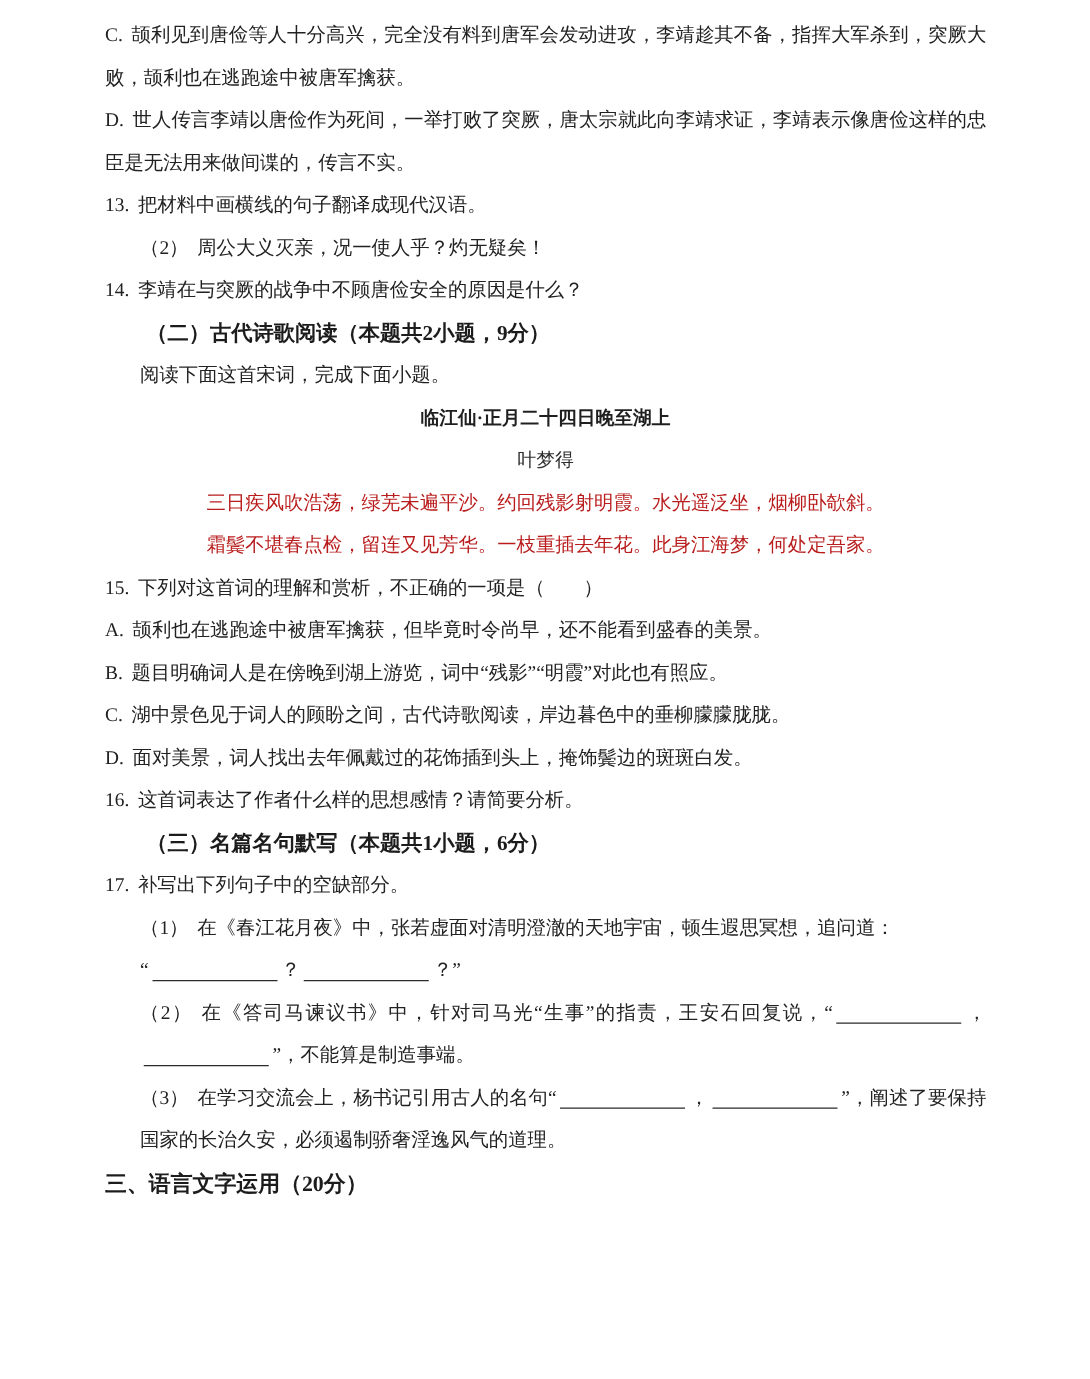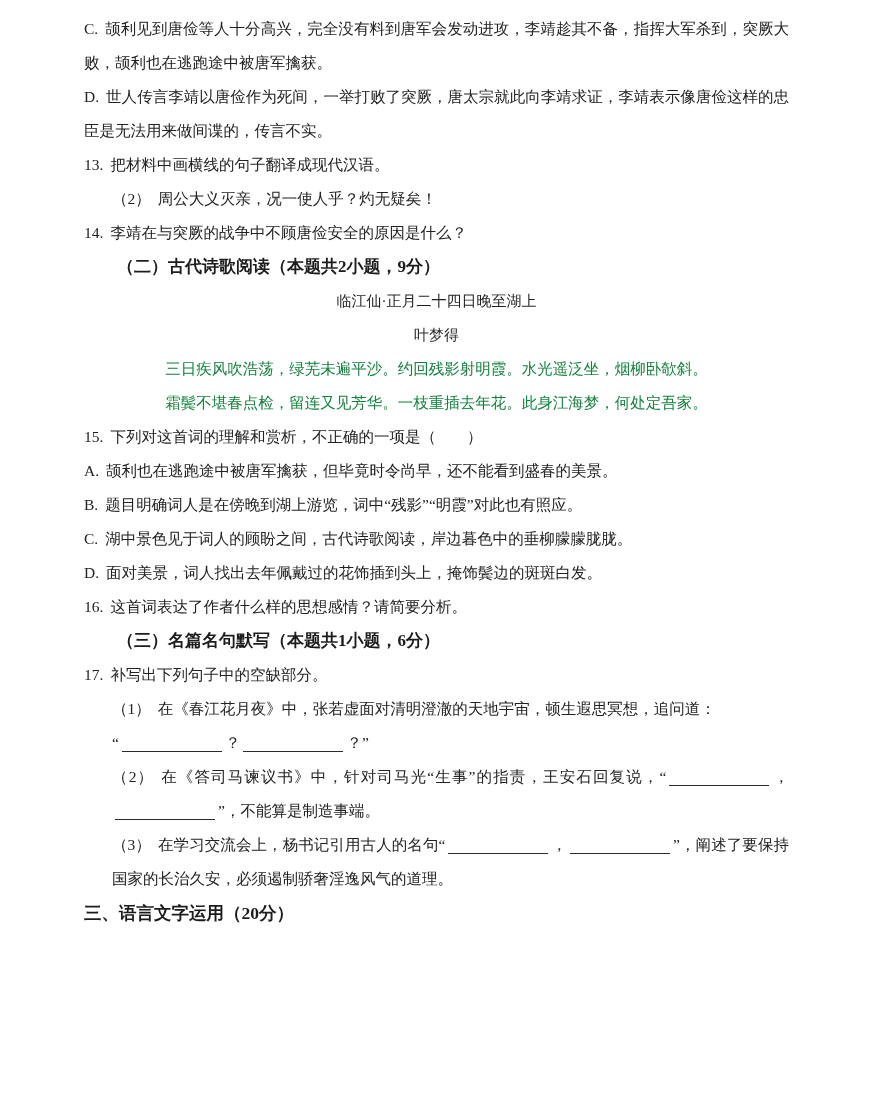--- a/index.html
+++ b/index.html
@@ -27,23 +27,23 @@
     color: #1c1c1c;
   }
   .final-heading {
     margin: 0;
     line-height: 34px;
     font-weight: 700;
     font-size: 17.5px;
     color: #1c1c1c;
   }
   .center { text-align: center; margin: 0; line-height: 34px; }
-  .poem-title { font-weight: 400; font-size: 15px; color: #1f1f1f; text-align: center; }
+  .poem-title { font-weight: 700; font-size: 15px; color: #1f1f1f; text-align: center; }
   .poem-author { font-size: 15px; color: #2e2e2e; }
-  .poem-line { font-size: 15.5px; color: #15803d; }
+  .poem-line { font-size: 15.5px; color: #b91c1c; }
   .blank {
     display: inline-block;
     width: 100px;
     height: 0;
     border-bottom: 1px solid #2b2b2b;
     vertical-align: -4px;
     margin: 0 3px;
   }
 </style>
 </head>
@@ -58,20 +58,21 @@
 
   <p class="para"><span class="lbl">13.</span><span>把材料中画横线的句子翻译成现代汉语。</span></p>
 
 
   <p class="para indent"><span class="lbl">（2）</span><span>周公大义灭亲，况一使人乎？灼无疑矣！</span></p>
 
   <p class="para"><span class="lbl">14.</span><span>李靖在与突厥的战争中不顾唐俭安全的原因是什么？</span></p>
 
   <h3 class="sec-heading">（二）古代诗歌阅读（本题共2小题，9分）</h3>
 
+  <p class="para indent">阅读下面这首宋词，完成下面小题。</p>
 
   <p class="center poem-title">临江仙·正月二十四日晚至湖上</p>
 
   <p class="center poem-author">叶梦得</p>
 
   <p class="center poem-line">三日疾风吹浩荡，绿芜未遍平沙。约回残影射明霞。水光遥泛坐，烟柳卧欹斜。</p>
 
   <p class="center poem-line">霜鬓不堪春点检，留连又见芳华。一枝重插去年花。此身江海梦，何处定吾家。</p>
 
   <p class="para"><span class="lbl">15.</span><span>下列对这首词的理解和赏析，不正确的一项是（　　）</span></p>

